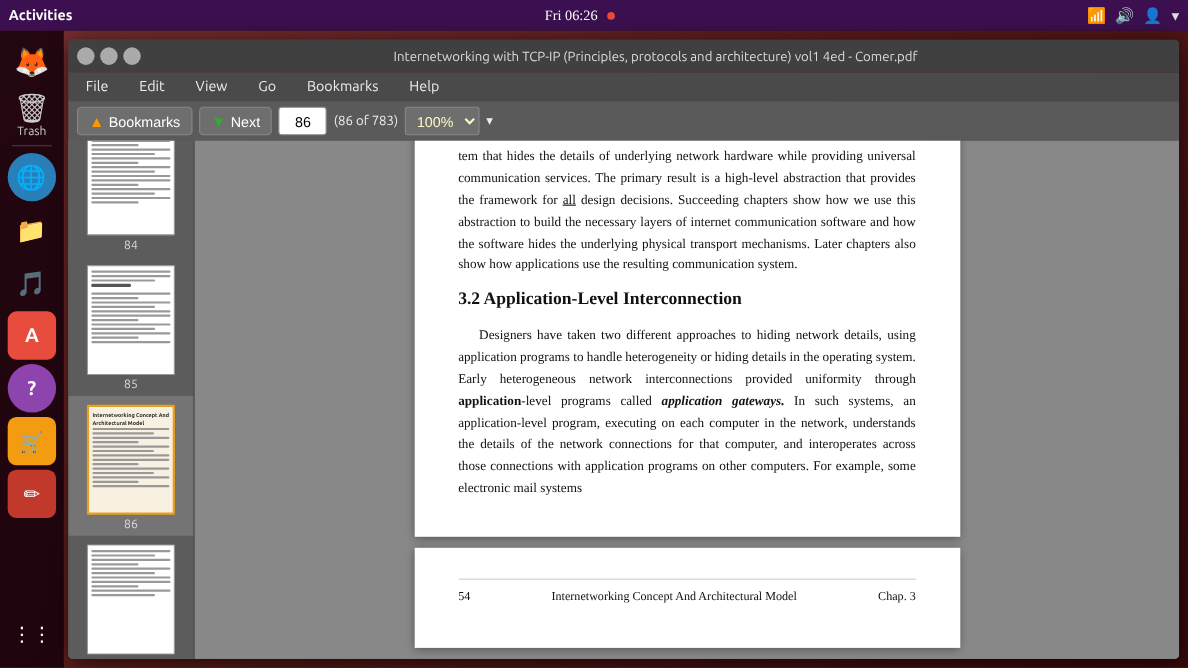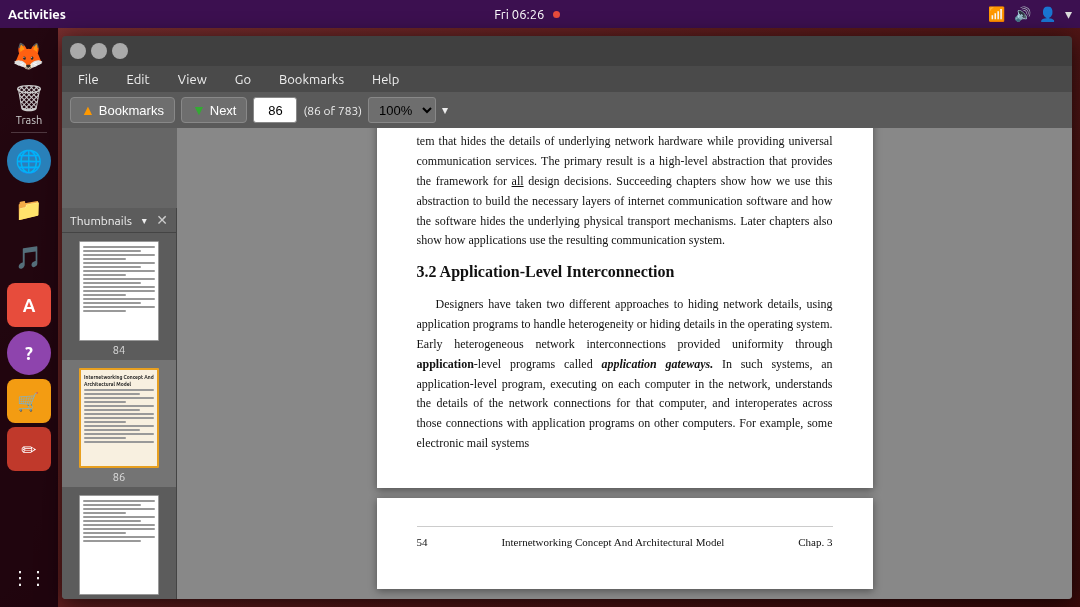--- a/index.html
+++ b/index.html
@@ -17,21 +17,21 @@
       height: 28px;
       background: #3c1050;
       display: flex;
       align-items: center;
       justify-content: space-between;
       padding: 0 8px;
       color: #fff;
       font-size: 13px;
     }
     .topbar-left { display: flex; gap: 6px; }
-    .topbar-center { display: flex; align-items: center; gap: 6px; }
+    .topbar-center { display: flex; align-items: center; gap: 6px; font-family: Liberation Serif, serif; }
     .topbar-right { display: flex; align-items: center; gap: 8px; }
     .activities-btn { font-weight: bold; color: #fff; cursor: pointer; }
     .time-text { font-size: 13px; color: #fff; }
     .dot { width: 7px; height: 7px; background: #e74c3c; border-radius: 50%; display: inline-block; margin-left: 3px; }
     .sys-icon { font-size: 14px; color: #ddd; }
 
     
     .desktop {
       display: flex;
       height: calc(607px - 28px);
@@ -169,21 +169,21 @@
       color: #000;
     }
     .page-info {
       color: #eee;
       font-size: 12px;
     }
     .zoom-select {
       background: #6e6e6e;
       border: 1px solid #888;
       border-radius: 3px;
-      color: #000000;
+      color: #fef9c3;
       padding: 2px 6px;
       font-size: 13px;
       cursor: pointer;
       height: 26px;
     }
 
     
     .content-area {
       display: flex;
       flex: 1;
@@ -343,20 +343,21 @@
   </div>
 
   <div class="pdf-window">
 
     <div class="window-titlebar">
       <div class="window-controls">
         <button class="win-btn win-btn-min"></button>
         <button class="win-btn win-btn-max"></button>
         <button class="win-btn win-btn-close"></button>
       </div>
+      <span class="window-title-text">Internetworking with TCP-IP (Principles, protocols and architecture) vol1 4ed - Comer.pdf</span>
     </div>
 
     <div class="menu-bar">
       <span class="menu-item">File</span>
       <span class="menu-item">Edit</span>
       <span class="menu-item">View</span>
       <span class="menu-item">Go</span>
       <span class="menu-item">Bookmarks</span>
       <span class="menu-item">Help</span>
     </div>
@@ -410,20 +411,43 @@
               <div class="thumb-line short"></div>
               <div class="thumb-line full"></div>
               <div class="thumb-line medium"></div>
               <div class="thumb-line full"></div>
               <div class="thumb-line short"></div>
             </div>
           </div>
           <span class="thumb-label">84</span>
         </div>
 
+        <div class="thumb-item">
+          <div class="thumb-page">
+            <div class="thumb-page-lines">
+              <div class="thumb-line full"></div>
+              <div class="thumb-line full"></div>
+              <div class="thumb-line medium"></div>
+              <div class="thumb-header-line" style="width:50%; height:3px; background:#555; margin-bottom:3px;"></div>
+              <div class="thumb-line full"></div>
+              <div class="thumb-line short"></div>
+              <div class="thumb-line full"></div>
+              <div class="thumb-line medium"></div>
+              <div class="thumb-line full"></div>
+              <div class="thumb-line full"></div>
+              <div class="thumb-line short"></div>
+              <div class="thumb-line full"></div>
+              <div class="thumb-line medium"></div>
+              <div class="thumb-line full"></div>
+              <div class="thumb-line short"></div>
+              <div class="thumb-line full"></div>
+            </div>
+          </div>
+          <span class="thumb-label">85</span>
+        </div>
 
         <div class="thumb-item active">
           <div class="thumb-page active-border" style="background:#f8f0e0;">
             <div style="font-size:5px; font-weight:bold; margin-bottom:2px; color:#222;">Internetworking Concept And Architectural Model</div>
             <div class="thumb-page-lines">
               <div class="thumb-line full"></div>
               <div class="thumb-line medium"></div>
               <div class="thumb-line full"></div>
               <div class="thumb-line short"></div>
               <div class="thumb-line full"></div>

